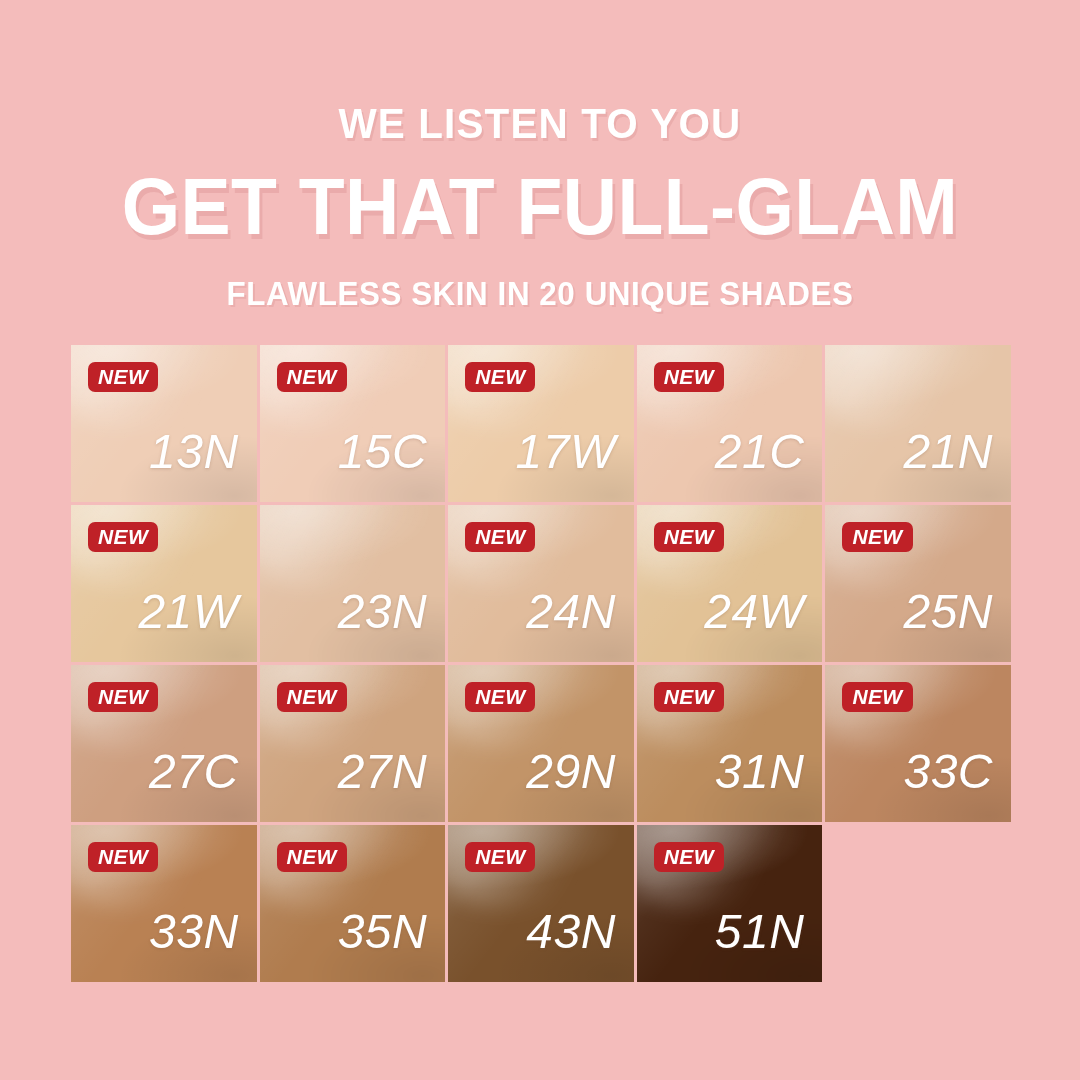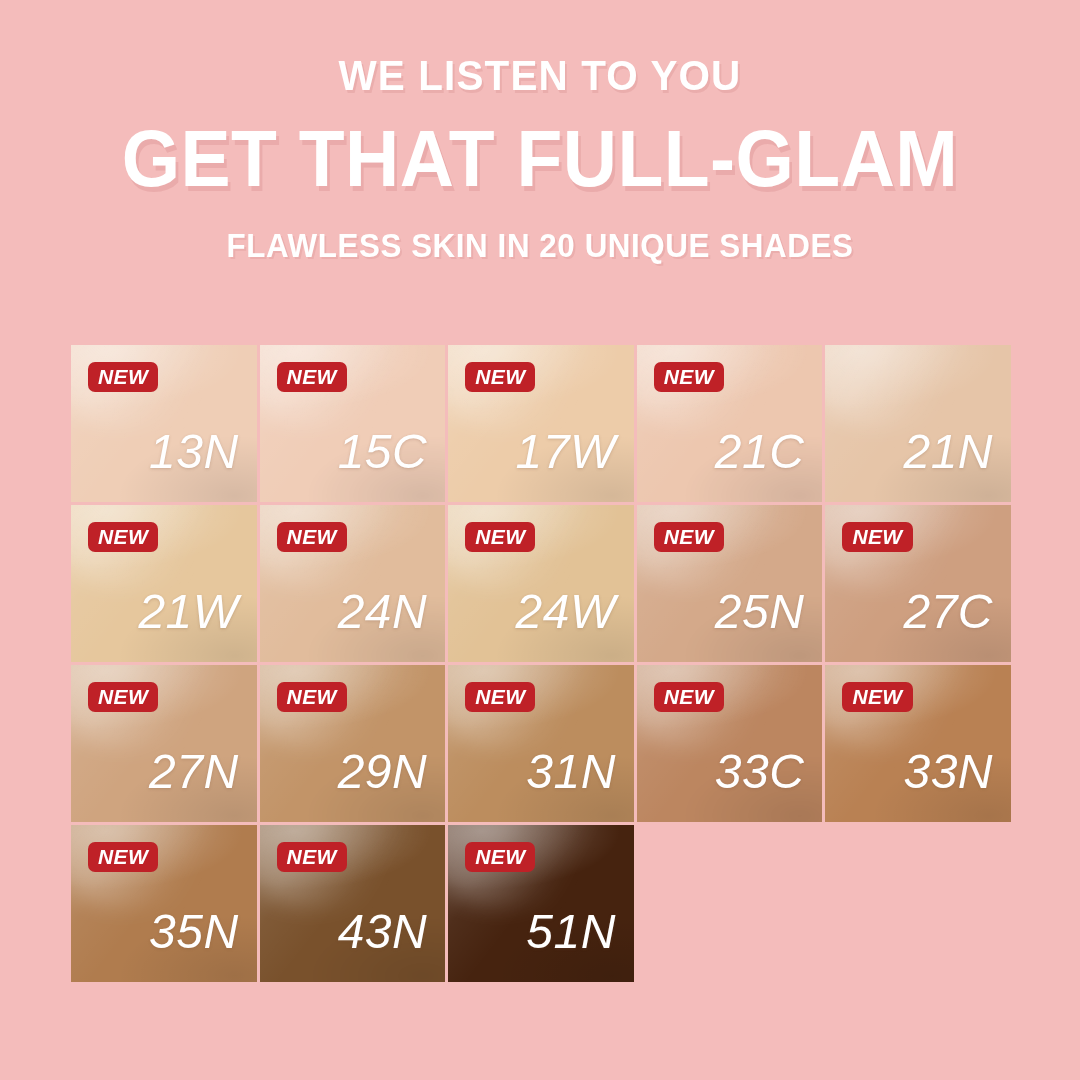--- a/index.html
+++ b/index.html
@@ -15,21 +15,21 @@
     position: relative;
   }
 
   
   .headings {
     position: absolute;
     top: 0;
     left: 0;
     width: 1080px;
     text-align: center;
-    padding-top: 54px;
+    padding-top: 102px;
     box-sizing: border-box;
   }
   .eyebrow {
     font-size: 43px;
     font-weight: 700;
     color: #FFFFFF;
     letter-spacing: 1.2px;
     line-height: 1;
     text-shadow: 2px 3px 0 rgba(226,160,160,0.55);
     transform: scaleX(0.94);
@@ -163,20 +163,25 @@
       <div class="sheen"></div>
       <div class="sheen2"></div>
       <div class="shade-label">21N</div>
     </div>
     <div class="swatch" style="background: rgb(230, 199, 157);">
       <div class="sheen"></div>
       <div class="sheen2"></div>
       <div class="badge" style="background: rgb(191, 33, 39); color: rgb(255, 255, 255);">NEW</div>
       <div class="shade-label">21W</div>
     </div>
+    <div class="swatch" style="background: rgb(226, 191, 162);">
+      <div class="sheen"></div>
+      <div class="sheen2"></div>
+      <div class="shade-label">23N</div>
+    </div>
     <div class="swatch" style="background: rgb(225, 188, 156);">
       <div class="sheen"></div>
       <div class="sheen2"></div>
       <div class="badge" style="background: rgb(191, 33, 39); color: rgb(255, 255, 255);">NEW</div>
       <div class="shade-label">24N</div>
     </div>
     <div class="swatch" style="background: rgb(226, 194, 150);">
       <div class="sheen"></div>
       <div class="sheen2"></div>
       <div class="badge" style="background: rgb(191, 33, 39); color: rgb(255, 255, 255);">NEW</div>

